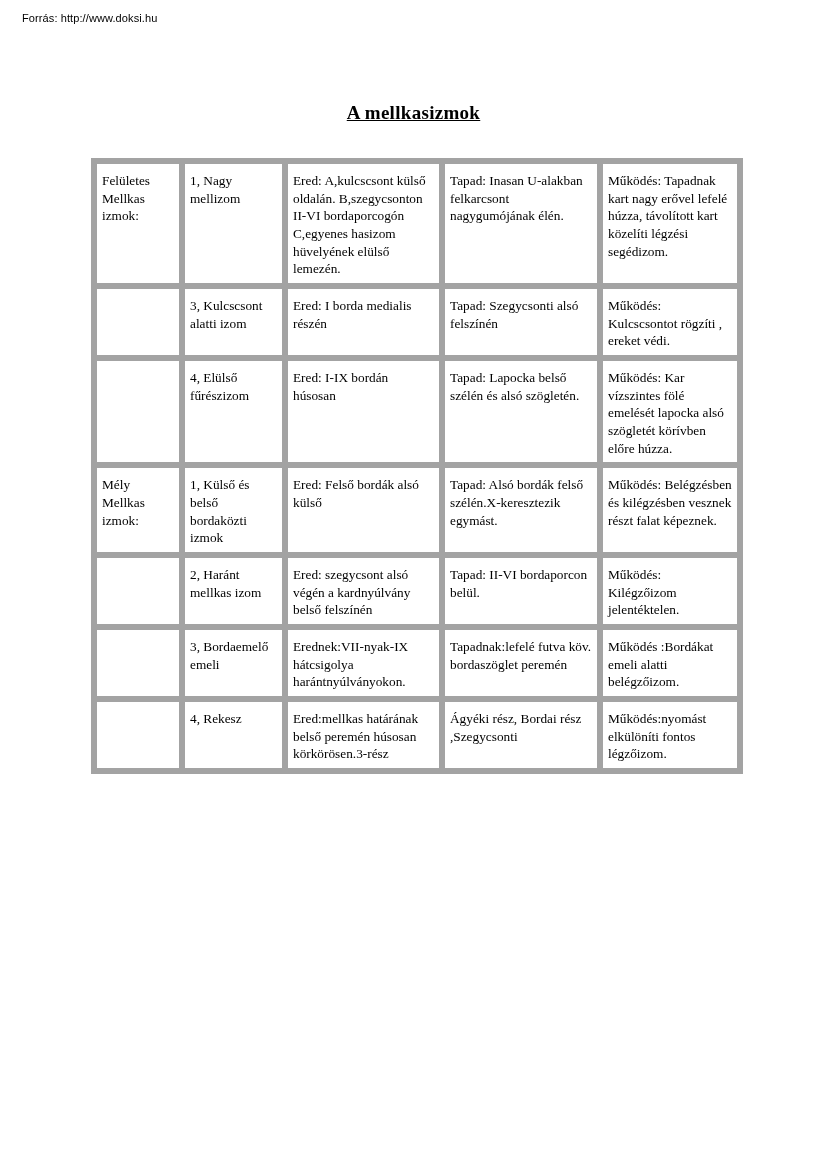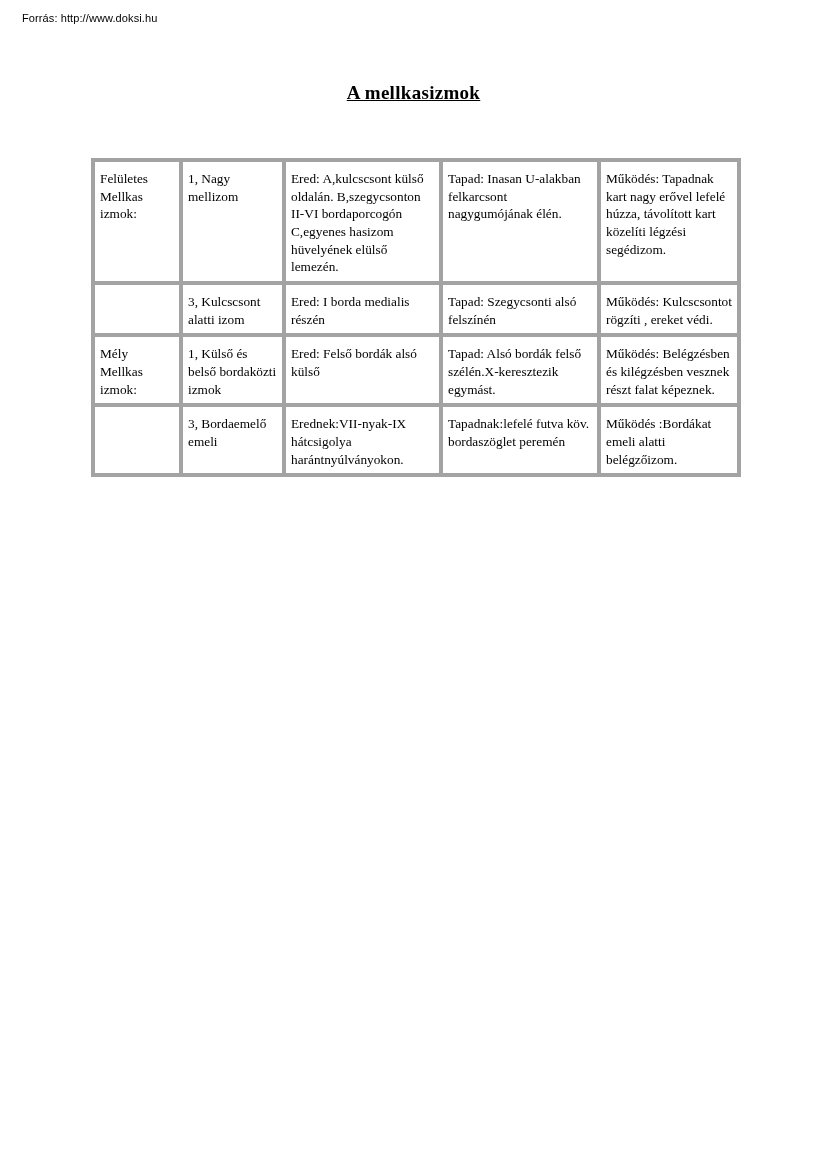--- a/index.html
+++ b/index.html
@@ -25,41 +25,41 @@
     position: absolute;
     top: 12px;
     left: 22px;
     font-family: "Liberation Sans", sans-serif;
     font-size: 11px;
     color: #000000;
     letter-spacing: 0.1px;
   }
   .doc-title {
     position: absolute;
-    top: 82px;
+    top: 102px;
     left: 0;
     width: 827px;
     text-align: center;
     font-size: 19px;
     font-weight: bold;
     text-decoration: underline;
     letter-spacing: 0.3px;
   }
   table.muscle-table {
     position: absolute;
     top: 158px;
     left: 91px;
     width: 646px;
     border-collapse: collapse;
     table-layout: fixed;
     font-size: 13.3px;
     line-height: 1.33;
   }
   table.muscle-table td {
-    border: 4px solid #a3a3a3;
+    border: 6px solid #a3a3a3;
     vertical-align: top;
     padding: 8px 5px 5px 5px;
     word-wrap: break-word;
   }
   col.c0 { width: 88px; }
   col.c1 { width: 103px; }
   col.c2 { width: 157px; }
   col.c3 { width: 158px; }
   col.c4 { width: 140px; }
   .cell-empty { }
@@ -90,29 +90,50 @@
         <td>Működés: Tapadnak kart nagy erővel lefelé húzza, távolított kart közelíti légzési segédizom.</td>
       </tr>
       <tr>
         <td class="cell-empty"></td>
         <td>3, Kulcscsont alatti izom</td>
         <td>Ered: I borda medialis részén</td>
         <td>Tapad: Szegycsonti alsó felszínén</td>
         <td>Működés: Kulcscsontot rögzíti , ereket védi.</td>
       </tr>
       <tr>
+        <td class="cell-empty"></td>
+        <td>4, Elülső fűrészizom</td>
+        <td>Ered: I-IX bordán húsosan</td>
+        <td>Tapad: Lapocka belső szélén és alsó szögletén.</td>
+        <td>Működés: Kar vízszintes fölé emelését lapocka alsó szögletét körívben előre húzza.</td>
+      </tr>
+      <tr>
         <td>Mély Mellkas izmok:</td>
         <td>1, Külső és belső bordaközti izmok</td>
         <td>Ered: Felső bordák alsó külső</td>
         <td>Tapad: Alsó bordák felső szélén.X-keresztezik egymást.</td>
         <td>Működés: Belégzésben és kilégzésben vesznek részt falat képeznek.</td>
       </tr>
       <tr>
         <td class="cell-empty"></td>
+        <td>2, Haránt mellkas izom</td>
+        <td>Ered: szegycsont alsó végén a kardnyúlvány belső felszínén</td>
+        <td>Tapad: II-VI bordaporcon belül.</td>
+        <td>Működés: Kilégzőizom jelentéktelen.</td>
+      </tr>
+      <tr>
+        <td class="cell-empty"></td>
         <td>3, Bordaemelő emeli</td>
         <td>Erednek:VII-nyak-IX hátcsigolya harántnyúlványokon.</td>
         <td>Tapadnak:lefelé futva köv. bordaszöglet peremén</td>
         <td>Működés :Bordákat emeli alatti belégzőizom.</td>
+      </tr>
+      <tr>
+        <td class="cell-empty"></td>
+        <td>4, Rekesz</td>
+        <td>Ered:mellkas határának belső peremén húsosan körkörösen.3-rész</td>
+        <td>Ágyéki rész, Bordai rész ,Szegycsonti</td>
+        <td>Működés:nyomást elkülöníti fontos légzőizom.</td>
       </tr>
     </tbody>
   </table>
 
 </div>
 
 </body></html>

